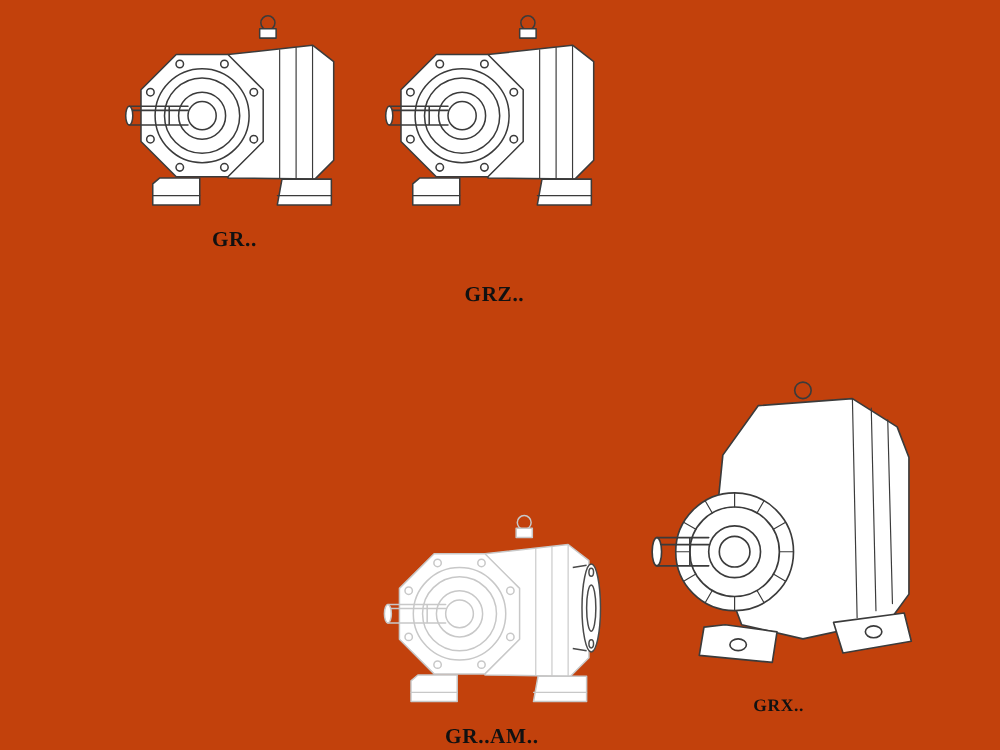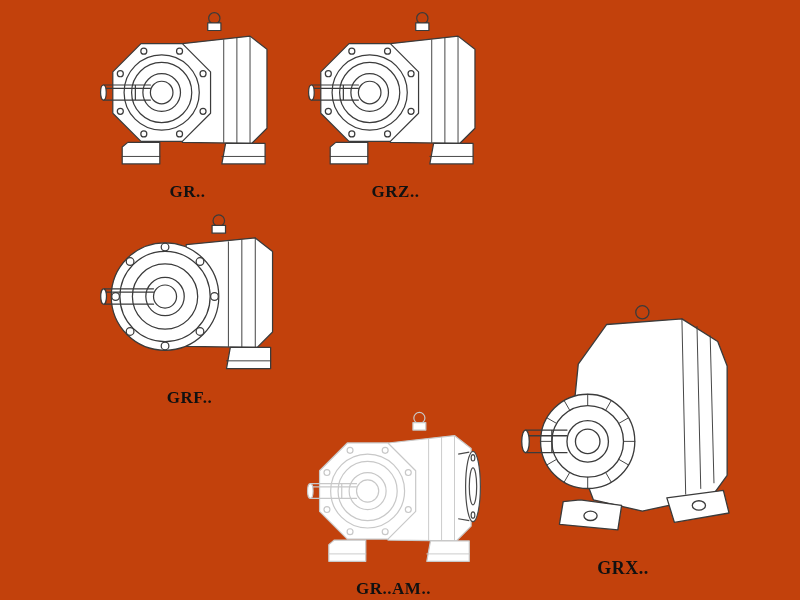--- a/index.html
+++ b/index.html
@@ -12,27 +12,27 @@
   }
   .stage{position:absolute;left:0;top:0;width:800px;height:600px;background:#c2410c;}
   figure{position:absolute;margin:0;display:flex;flex-direction:column;align-items:center;}
   figcaption{
     font-weight:bold;font-size:17px;color:#111111;
     letter-spacing:0.5px;margin-top:2px;white-space:nowrap;
   }
   svg.draw{color:#3b3b3b;display:block;}
   svg.ghost{color:#c8c8c8;}
   #fig-gr   {left:90px;  top:6px;   width:195px;}
-  #fig-grz  {left:298px; top:6px;   width:195px;}
+  #fig-grz  {left:298px; top:6px;   width:195px;gap:44px;}
   #fig-grxf {left:492px; top:2px;   width:240px;}
   #fig-grxf figcaption{margin-top:8px;}
   #fig-grf  {left:92px;  top:208px; width:195px;}
   #fig-grad {left:296px; top:212px; width:195px;}
   #fig-grx  {left:498px; top:298px; width:250px;}
-  #fig-grx figcaption{margin-top:10px;font-size:18px;}
+  #fig-grx figcaption{margin-top:10px;font-size:14px;}
   #fig-grff {left:90px;  top:404px; width:195px;}
   #fig-gram {left:296px; top:406px; width:195px;}
 </style>
 </head>
 <body>
 
 <svg width="0" height="0" style="position:absolute" aria-hidden="true">
   <defs>
 
     <symbol id="sym-r" viewBox="0 0 200 185">
@@ -149,26 +149,20 @@
   </figure>
 
   <figure id="fig-grz">
     <svg class="draw" width="188" height="174" viewBox="0 0 200 185">
       <use href="#sym-r"></use>
     </svg>
     <figcaption>GRZ..</figcaption>
   </figure>
 
 
-  <figure id="fig-grf">
-    <svg class="draw" width="192" height="178" viewBox="0 0 200 185">
-      <use href="#sym-rf"></use>
-    </svg>
-    <figcaption>GRF..</figcaption>
-  </figure>
 
 
   <figure id="fig-grx">
     <svg class="draw" width="245" height="250" viewBox="0 0 260 265">
       <use href="#sym-x"></use>
     </svg>
     <figcaption>GRX..</figcaption>
   </figure>
 
 

